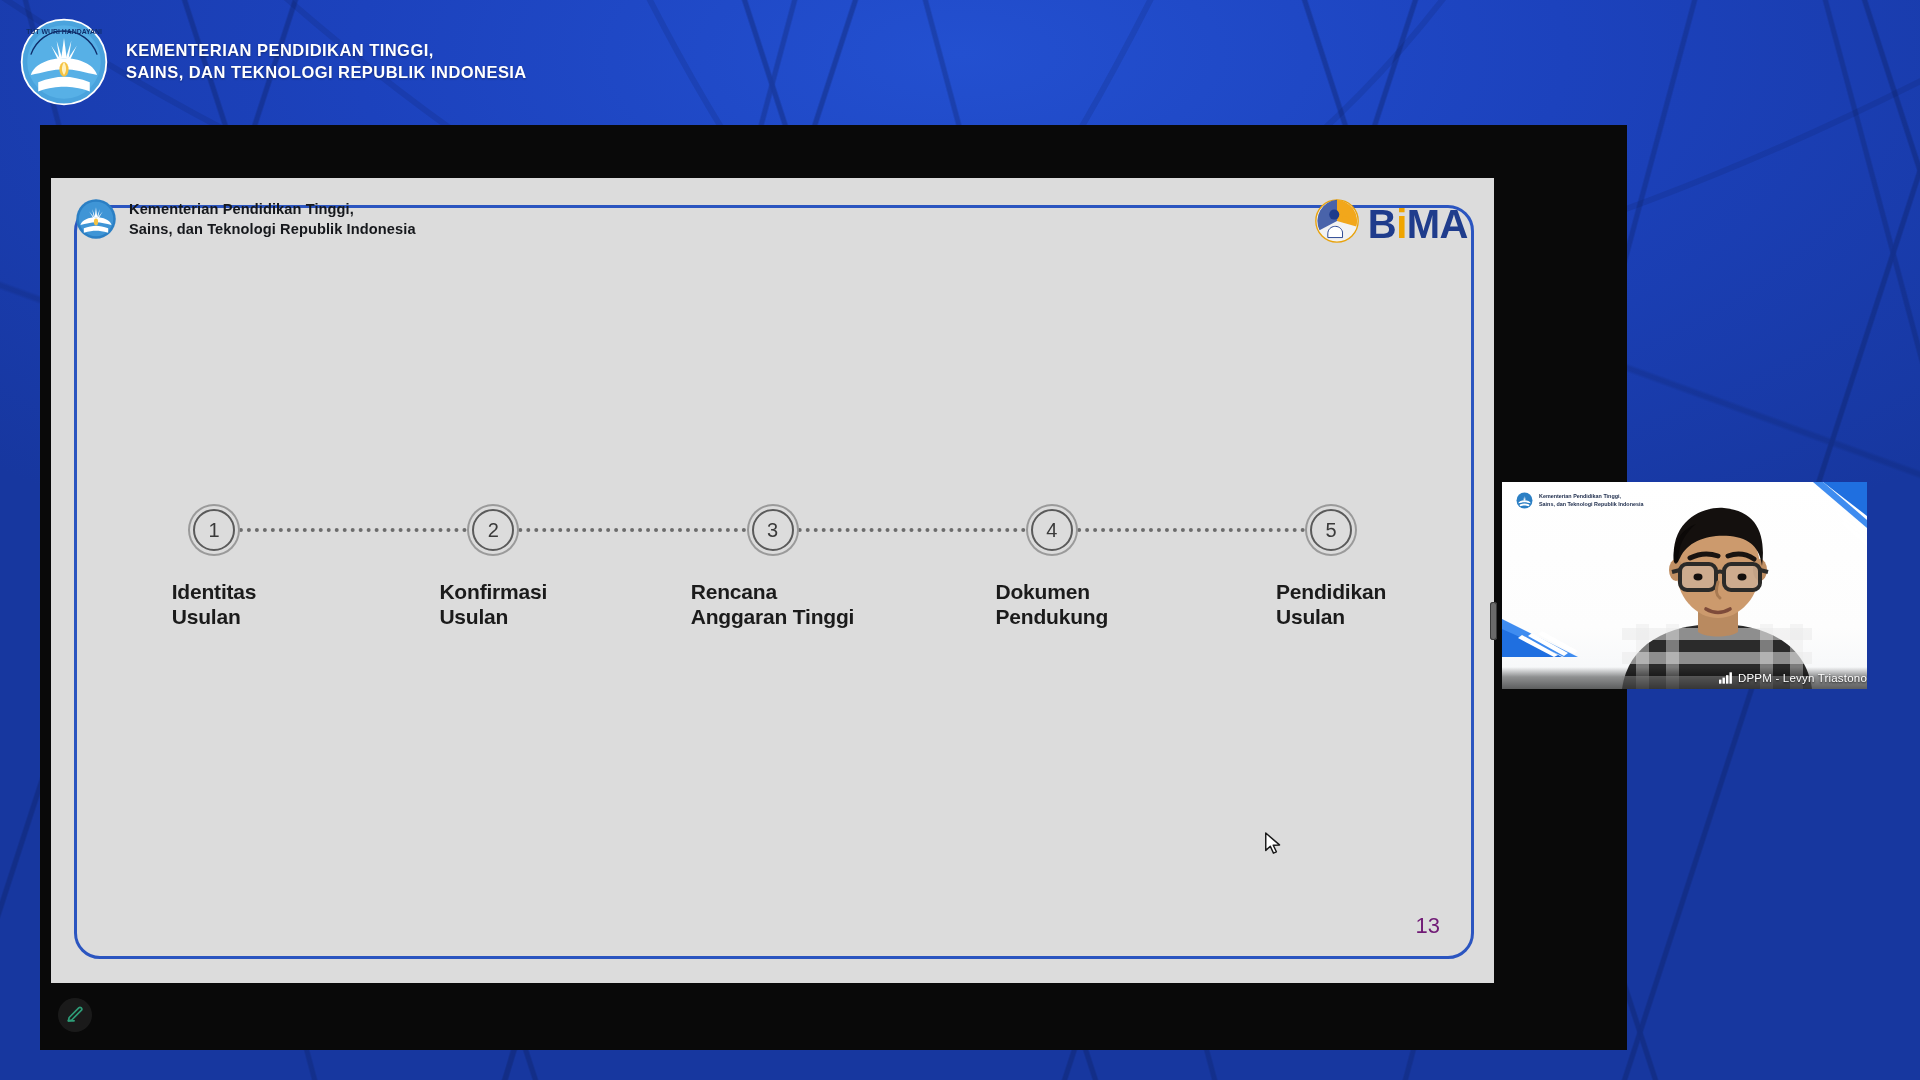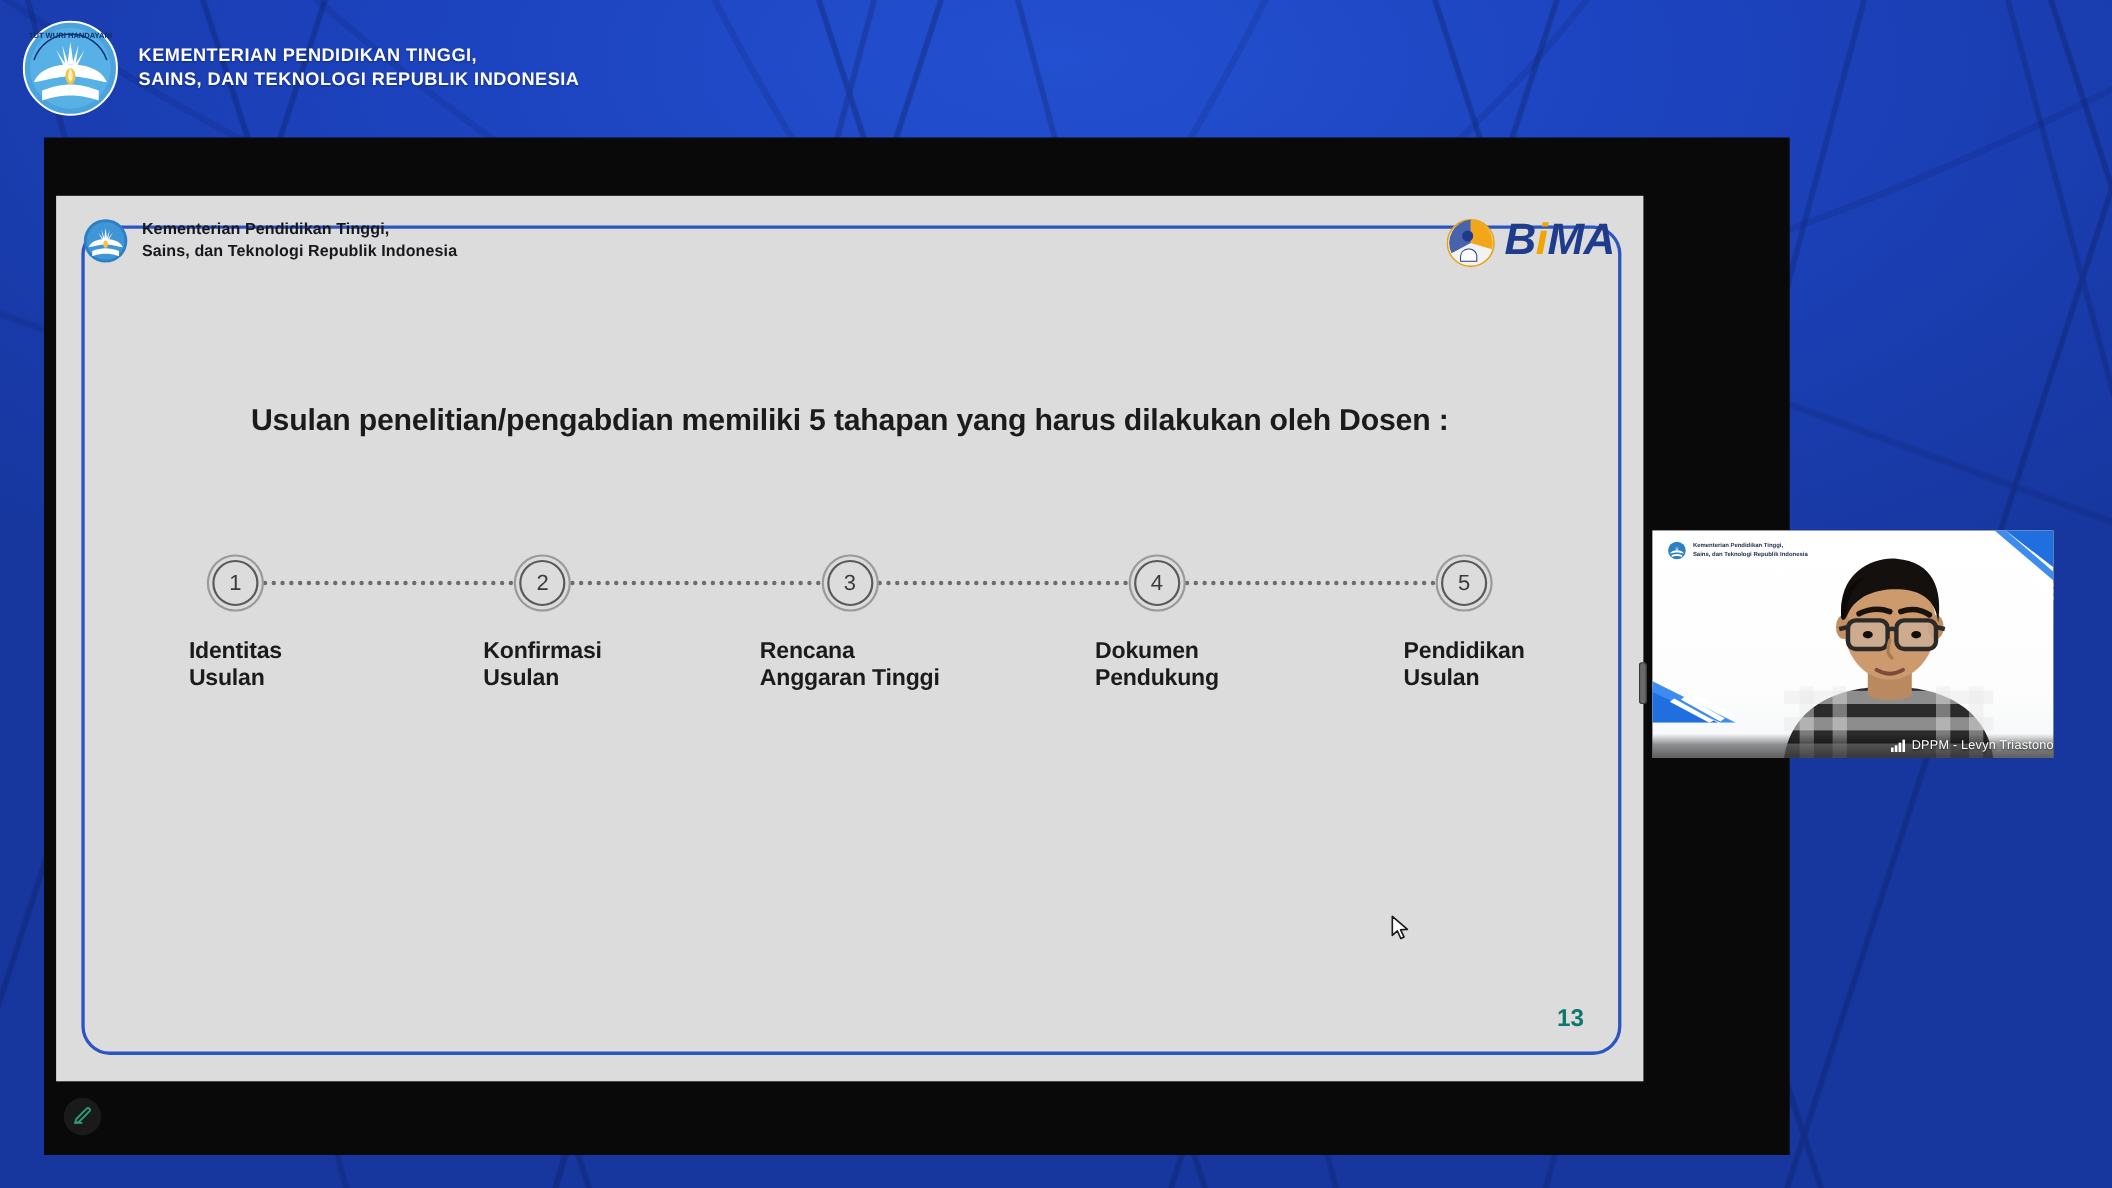--- a/index.html
+++ b/index.html
@@ -75,21 +75,21 @@
   }
   #slideHeader .seal{ width:42px; height:42px; flex:0 0 42px; }
   #slideHeader .htxt{
     color:#16181c; font-weight:bold; font-size:14.6px; line-height:1.38;
     letter-spacing:.1px;
   }
 
   
   #bimaLogo{
     position:absolute; right:26px; top:20px;
-    display:flex; align-items:flex-start; gap:8px;font-style:italic;
+    display:flex; align-items:flex-end; gap:8px;
   }
   #bimaLogo .mark{ width:46px; height:46px; flex:0 0 46px; }
   #bimaLogo .word{
     font-size:40px; font-weight:bold; letter-spacing:-.5px;
     color:#1f3c8c; line-height:1;
   }
   #bimaLogo .word .dot{ color:#f0a500; }
 
   
   #slideTitle{
@@ -127,21 +127,21 @@
   .tlLabel{
     margin-top:28px;
     text-align:left;
     font-size:21px; font-weight:bold; color:#1b1b1b;
     line-height:1.2; letter-spacing:-.2px;
     white-space:pre-line;
   }
 
   #pageNum{
     position:absolute; right:54px; bottom:44px;
-    font-size:22px; color:#0f766e;font-weight:bold;
+    font-size:22px; color:#701a75;
   }
 
   
   #annotateBtn{
     position:absolute; left:18px; bottom:18px;
     width:34px; height:34px; border-radius:50%;
     background:rgba(255,255,255,.07);
     display:flex; align-items:center; justify-content:center;
   }
 
@@ -257,21 +257,20 @@
         <path d="M50 4 A46 46 0 0 0 12 70 L50 50 Z" fill="#2b4a9e" opacity=".85"></path>
         <circle cx="44" cy="36" r="11" fill="#1f3c8c"></circle>
         <path d="M30 78 C30 58 58 56 62 74 L62 86 L30 86 Z" fill="#ffffff" stroke="#1f3c8c" stroke-width="2"></path>
         <circle cx="68" cy="46" r="7" fill="#f2a71b"></circle>
       </svg>
       <div class="word">
         <span>B</span><span class="dot">i</span><span>MA</span>
       </div>
     </div>
 
-    <div id="slideTitle">Usulan penelitian/pengabdian memiliki 5 tahapan yang harus dilakukan oleh Dosen :</div>
 
     <div id="timeline">
       <div id="tlTrack"></div>
       <div id="tlSteps">
 
         <div class="tlStep">
           <div class="tlCircle">1</div>
           <div class="tlLabel">Identitas
 Usulan</div>
         </div>

